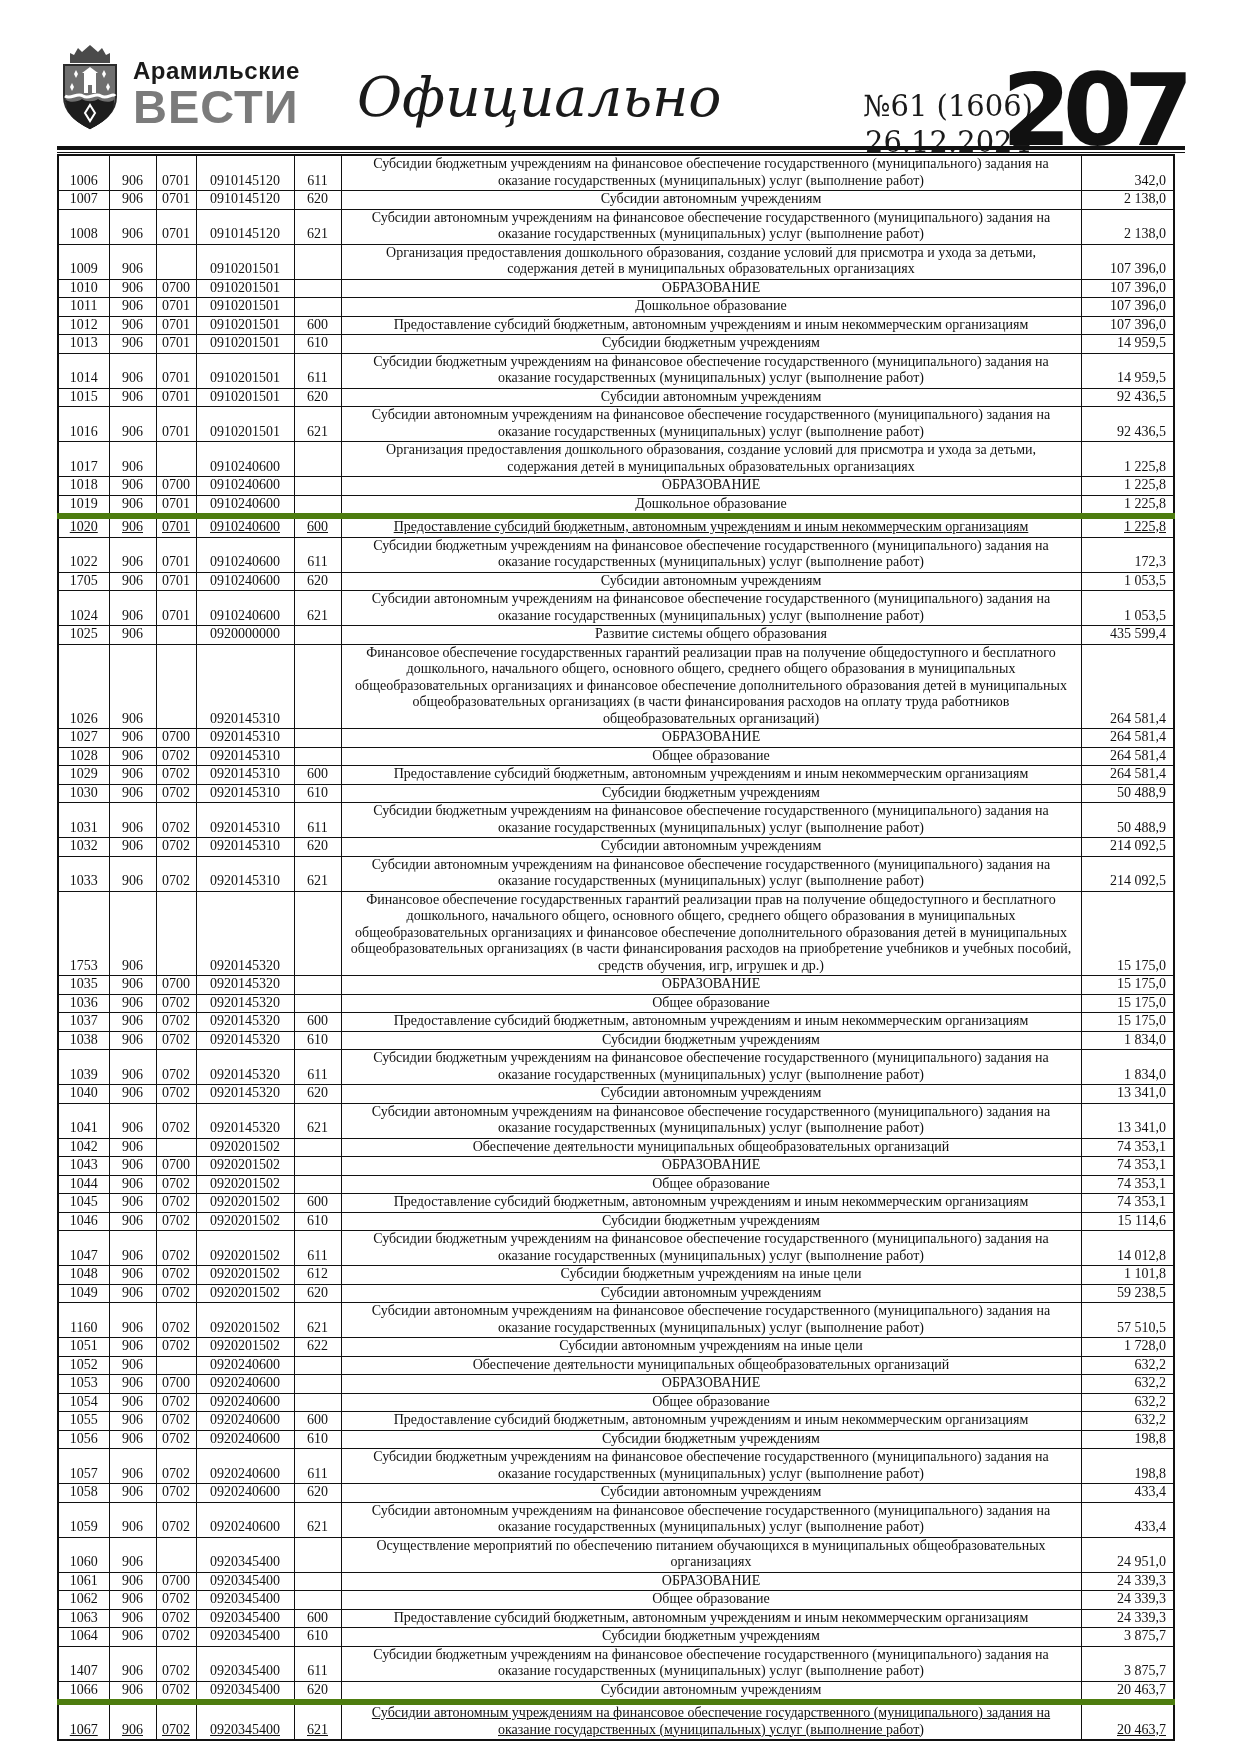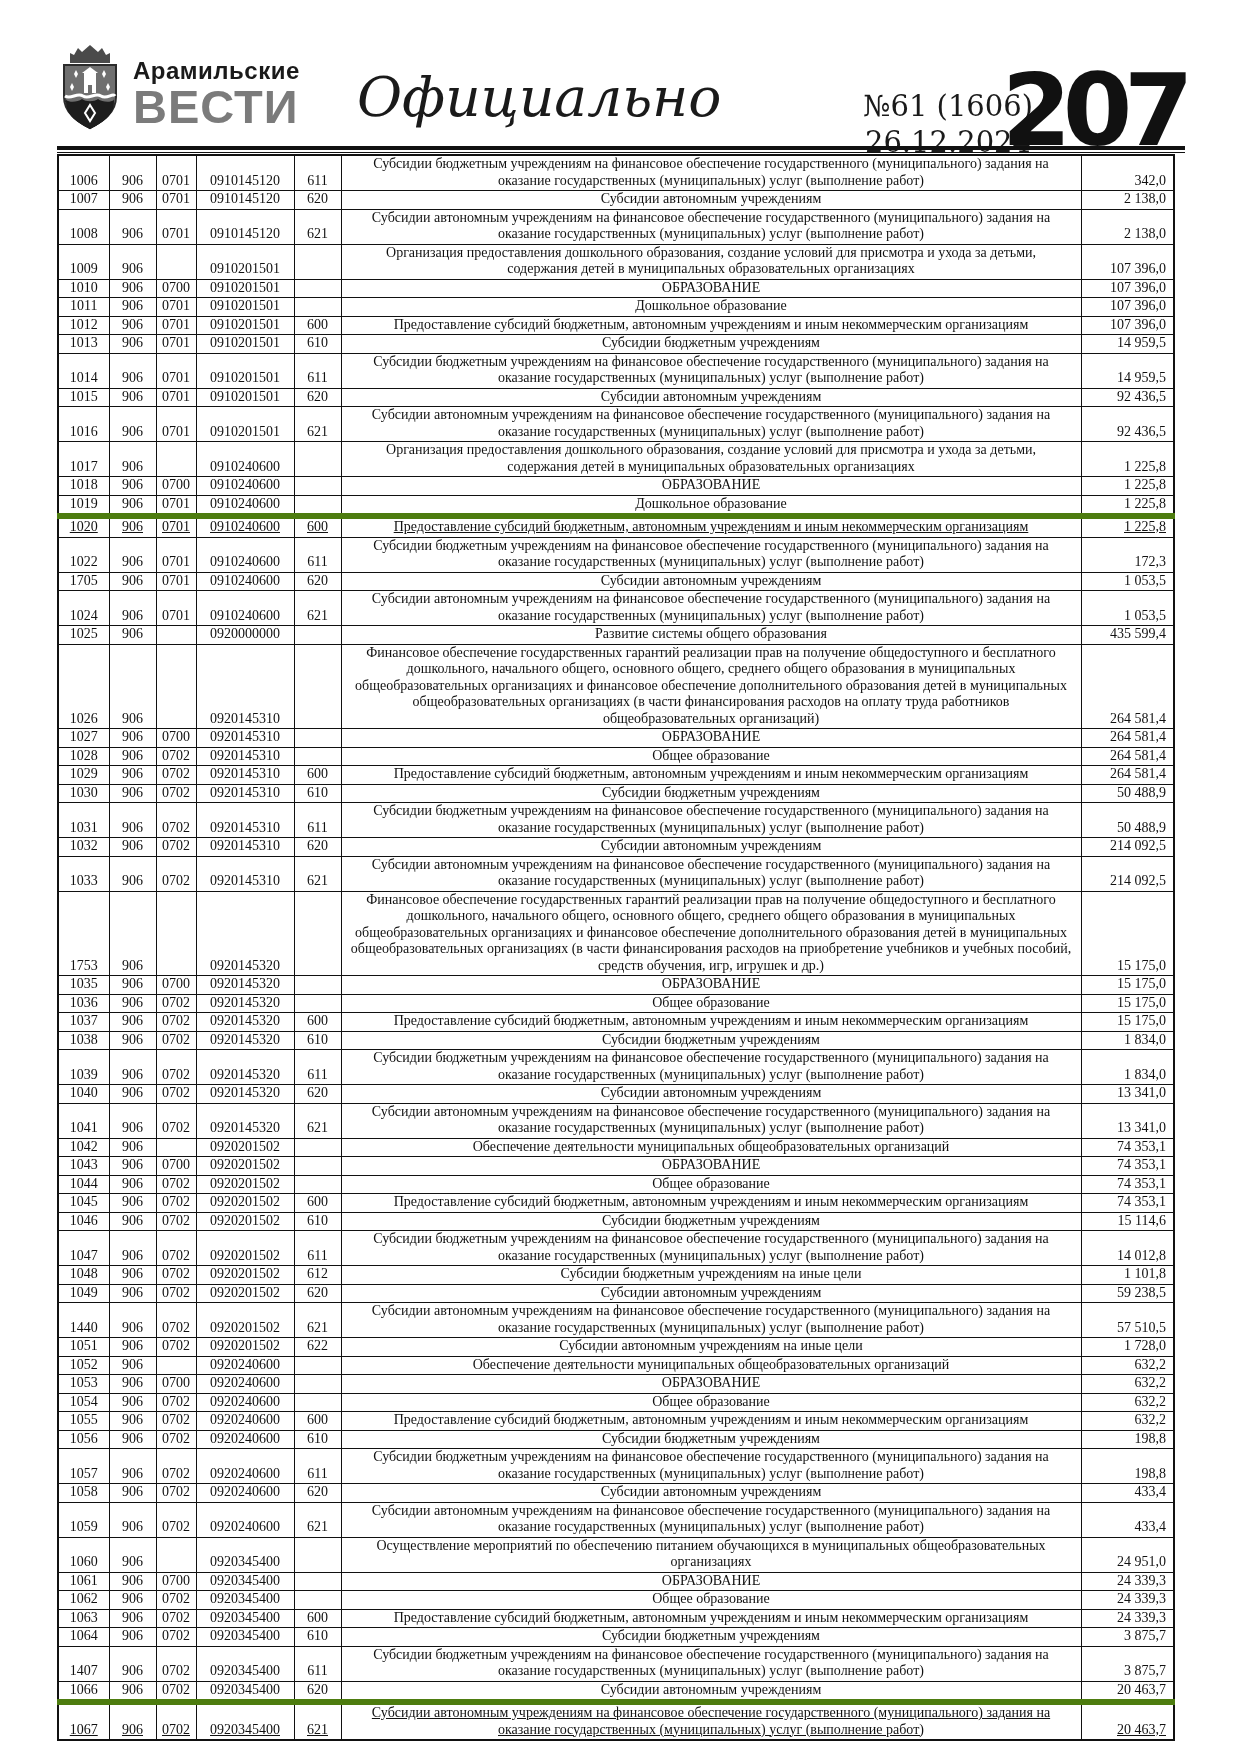--- a/index.html
+++ b/index.html
@@ -502,21 +502,21 @@
         <tr>
           <td>1049</td>
           <td>906</td>
           <td>0702</td>
           <td>0920201502</td>
           <td>620</td>
           <td class="name">Субсидии автономным учреждениям</td>
           <td class="amount">59 238,5</td>
         </tr>
         <tr>
-          <td>1440</td>
+          <td>1160</td>
           <td>906</td>
           <td>0702</td>
           <td>0920201502</td>
           <td>621</td>
           <td class="name">Субсидии автономным учреждениям на финансовое обеспечение государственного (муниципального) задания на оказание государственных (муниципальных) услуг (выполнение работ)</td>
           <td class="amount">57 510,5</td>
         </tr>
         <tr>
           <td>1051</td>
           <td>906</td>

